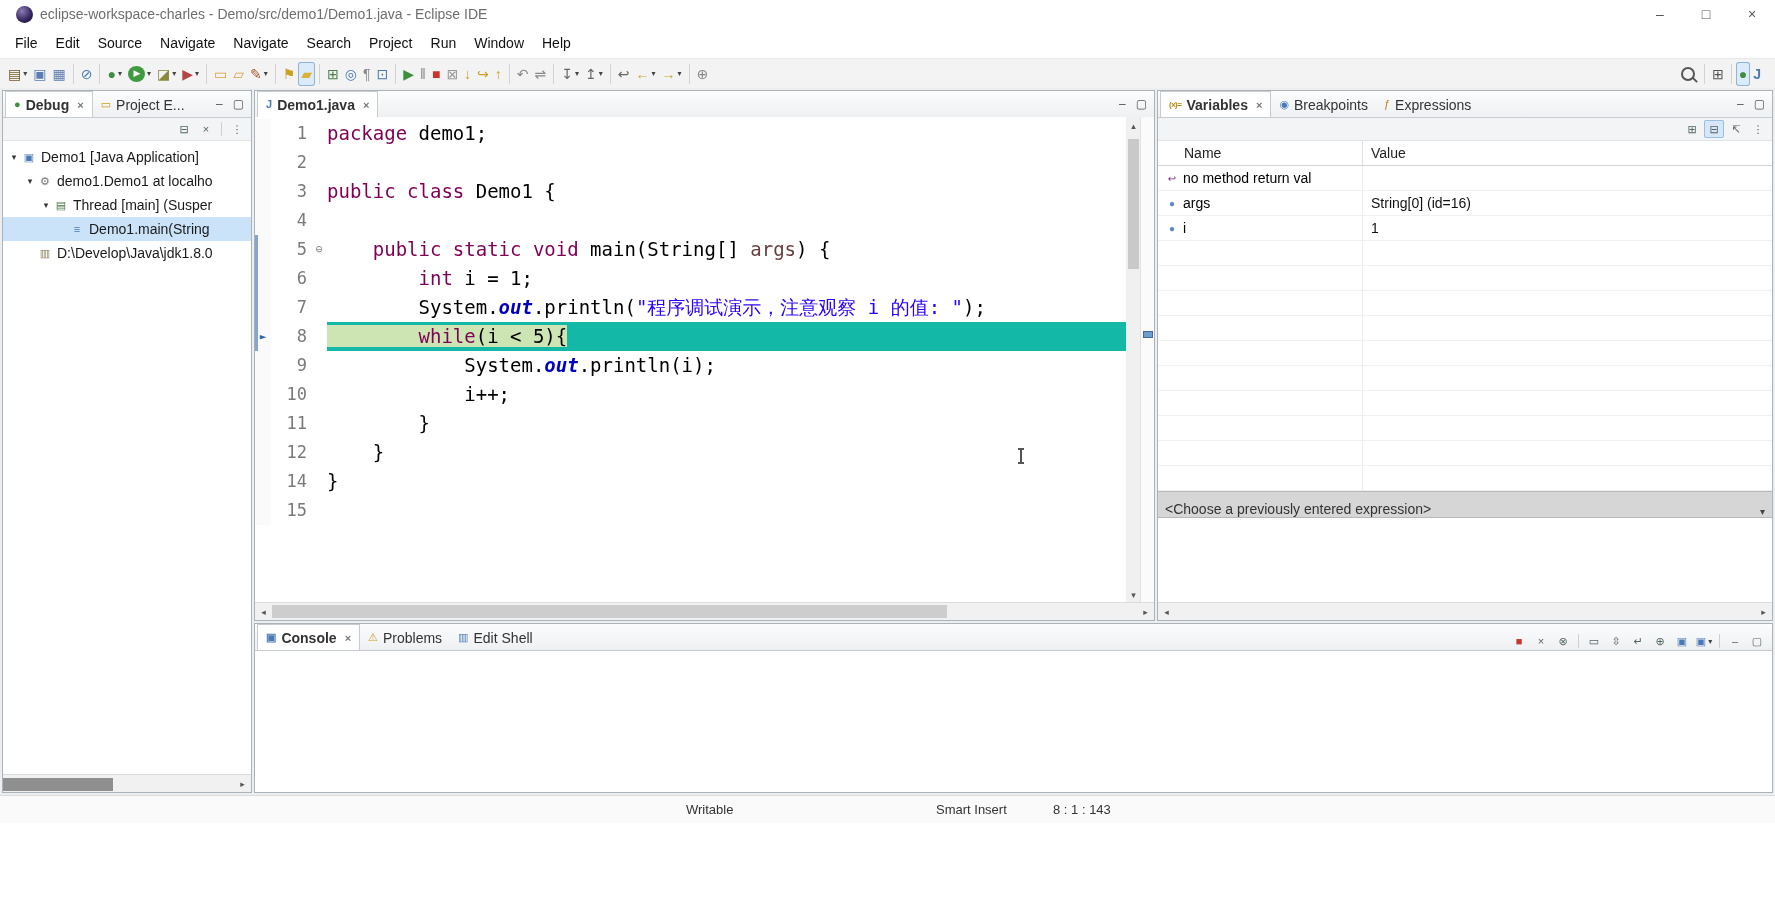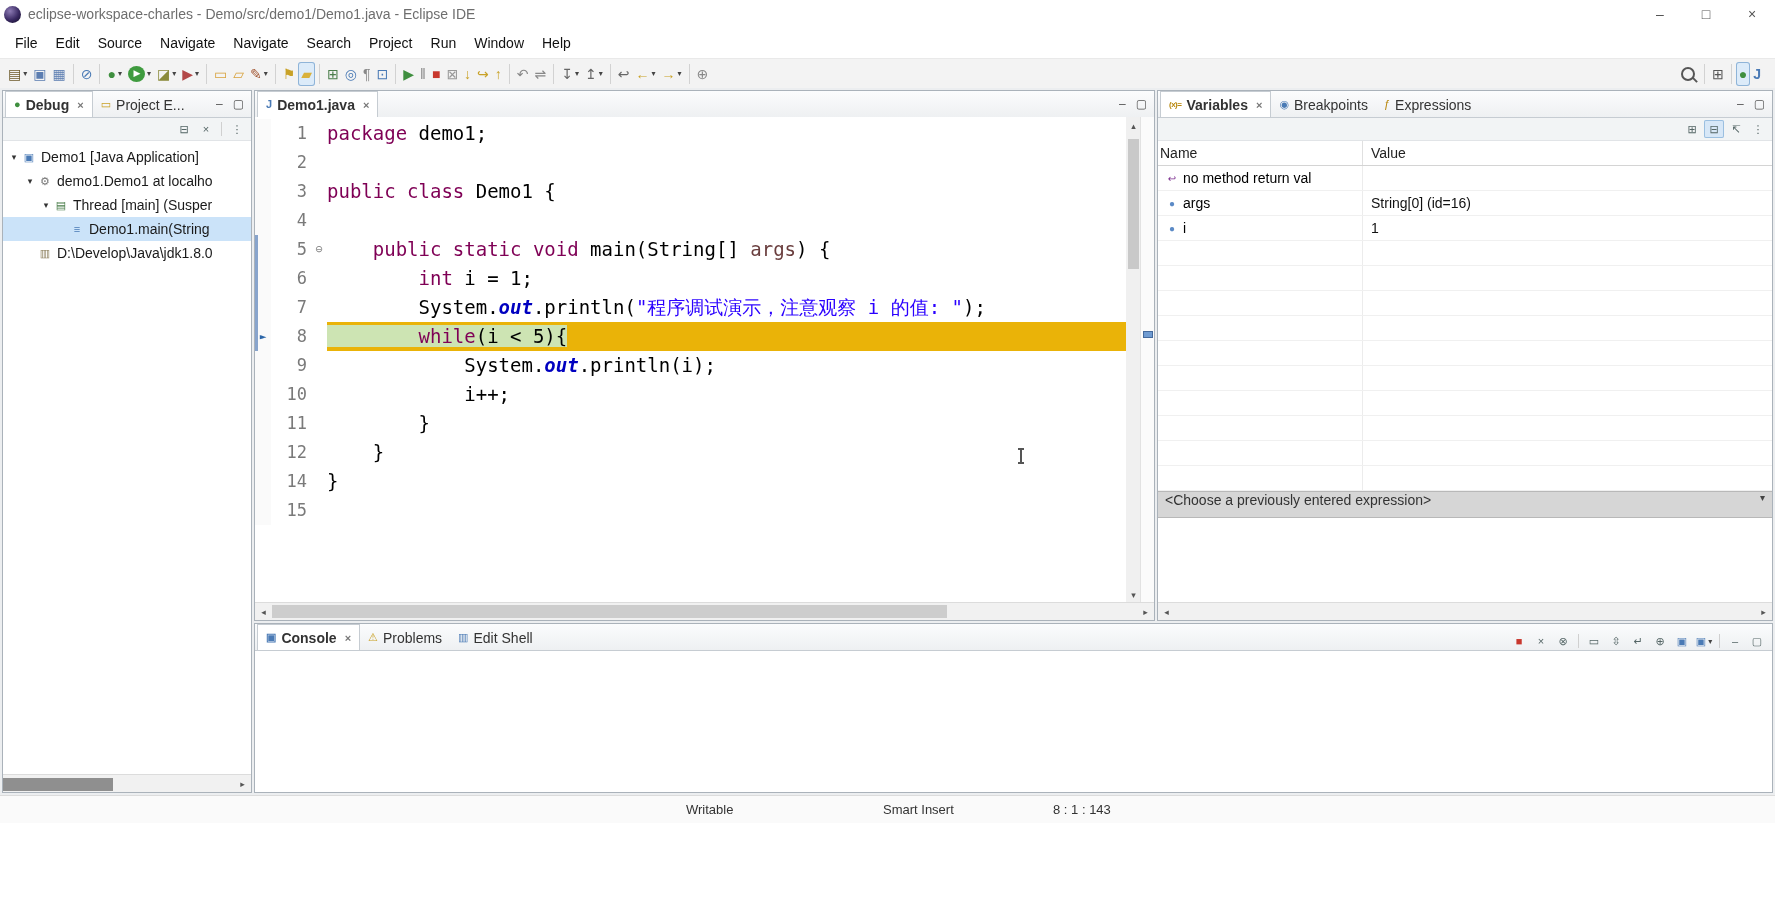--- a/index.html
+++ b/index.html
@@ -1,20 +1,20 @@
 <!DOCTYPE html>
 <html><head>
 <meta charset="utf-8">
 <style>
   html,body{margin:0;padding:0}
   body{width:1775px;height:919px;position:relative;overflow:hidden;background:#fff;
        font-family:"Liberation Sans",sans-serif;-webkit-font-smoothing:antialiased}
 
   
-  .titlebar{height:28px;display:flex;align-items:center;background:#fff;padding-left:4px}
+  .titlebar{height:28px;display:flex;align-items:center;background:#fff;padding-left:16px}
   .app-icon{width:17px;height:17px;border-radius:50%;flex:none;margin-right:7px;
             background:radial-gradient(circle at 35% 30%,#8d7bb4,#3a2a63 55%,#17102e 90%)}
   .title-text{font-size:14px;color:#6e6e6e;white-space:nowrap}
   .win-controls{margin-left:auto;display:flex;height:100%}
   .win-btn{width:46px;height:100%;display:flex;align-items:center;justify-content:center;
            font-size:14px;color:#555}
 
   
   .menubar{height:30px;display:flex;align-items:center;background:#fff;padding-left:6px;
            font-size:14px;color:#111}
@@ -91,67 +91,67 @@
 
   
   #editor-body{position:absolute;left:0;right:28px;top:26px;bottom:17px;overflow:hidden;background:#fff}
   #code{font-family:"DejaVu Sans Mono",monospace;font-size:19px;line-height:29px;padding-top:2px}
   .line-row{display:flex;height:29px;white-space:pre}
   .lm{width:16px;flex:none;text-align:center;font-size:11px;line-height:29px;color:#2c66a8;background:#fafafa}
   .line-row.range .lm{box-shadow:inset 3px 0 0 #88a4cc}
   .ln{width:36px;flex:none;text-align:right;color:#7a7a7a;padding-right:4px;font-size:17px}
   .lf{width:16px;flex:none;color:#888;font-size:12px;text-align:center}
   .lt{flex:1;color:#000}
-  .line-row.cur .lt{background:#eab308}
+  .line-row.cur .lt{background:#14b8a6}
   .ip-hl{background:#cde4b3}
   .tok-kw{color:#7f0055;font-weight:normal}
   .tok-str{color:#2a00ff}
   .tok-sf{color:#0000c0;font-style:italic;font-weight:bold}
   .tok-param{color:#6a3e3e}
   .tok-pl{color:#000}
   .vscroll{position:absolute;right:13px;top:26px;bottom:17px;width:15px;background:#f0f0f0;
            display:flex;flex-direction:column;align-items:center}
   .vthumb{width:11px;height:130px;background:#c9c9c9;margin-top:5px}
   .ovruler{position:absolute;right:0;top:26px;bottom:17px;width:13px;background:#fbfbfb;
            border-left:1px solid #e2e2e2}
   .ov-marker{position:absolute;left:2px;top:44%;width:8px;height:5px;background:#6f9bd1;
              border:1px solid #44699c}
 
   
   #vars-panel{display:flex;flex-direction:column}
   .var-head{height:24px;display:flex;font-size:14px;color:#222;border-bottom:1px solid #d4d4d4;
             align-items:center;flex:none}
-  .vh-name{width:205px;padding-left:2px;border-right:1px solid #e0e0e0;box-sizing:border-box;height:100%;
+  .vh-name{width:205px;padding-left:26px;border-right:1px solid #e0e0e0;box-sizing:border-box;height:100%;
            display:flex;align-items:center}
   .vh-value{flex:1;padding-left:8px}
   #var-rows{flex:none}
   .var-row{height:24px;display:flex;align-items:center;font-size:14px;border-bottom:1px solid #f0f0f0}
   .vc-name{width:205px;display:flex;align-items:center;padding-left:6px;border-right:1px solid #ececec;
            box-sizing:border-box;overflow:hidden;white-space:nowrap;height:100%}
   .vi{width:16px;flex:none;text-align:center;font-size:10px;margin-right:3px}
   .vname{overflow:hidden}
   .vc-value{flex:1;padding-left:8px;color:#111;white-space:nowrap;overflow:hidden}
   .expr-bar{height:25px;background:#d6d6d6;border-top:1px solid #b8b8b8;border-bottom:1px solid #b8b8b8;
-            display:flex;align-items:flex-start;font-size:14px;color:#333;padding-left:7px;flex:none}
+            display:flex;align-items:flex-end;font-size:14px;color:#333;padding-left:7px;flex:none}
   .expr-chevron{margin-left:auto;padding:0 7px;font-size:10px;color:#444}
   .vars-filler{flex:1;background:#fff}
 
   
   #console-panel{display:flex;flex-direction:column}
   .console-icons{display:flex;align-items:center;gap:2px;padding-right:5px}
   .console-content{padding:5px 6px;background:#fff;flex:1}
   .console-line1{font-family:"DejaVu Sans Mono",monospace;font-size:14px;color:#111;margin-bottom:6px;white-space:pre}
   .console-line2{font-family:"DejaVu Serif",serif;font-size:17px;color:#000;white-space:pre}
 
   
   .statusbar{position:absolute;top:795px;left:0;right:0;height:27px;background:#fafafa;
              border-top:1px solid #dcdcdc;font-size:13px;color:#333}
   .status-item{position:absolute;top:6px;white-space:nowrap}
   #status-writable{left:686px}
-  #status-insert{left:883px}
+  #status-insert{left:936px}
   #status-position{left:1053px}
 
   
   .ibeam{position:absolute;left:1020px;top:448px;width:2px;height:16px;background:#555}
   .ibeam::before,.ibeam::after{content:"";position:absolute;left:-2px;width:6px;height:2px;background:#555}
   .ibeam::before{top:0}
   .ibeam::after{bottom:0}
 </style>
 </head>
 <body>

